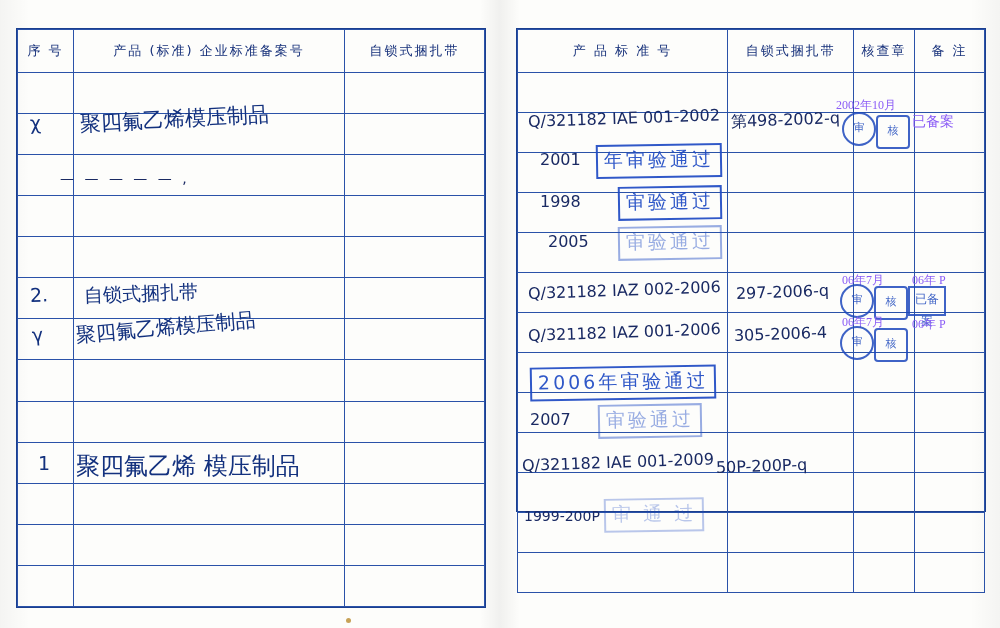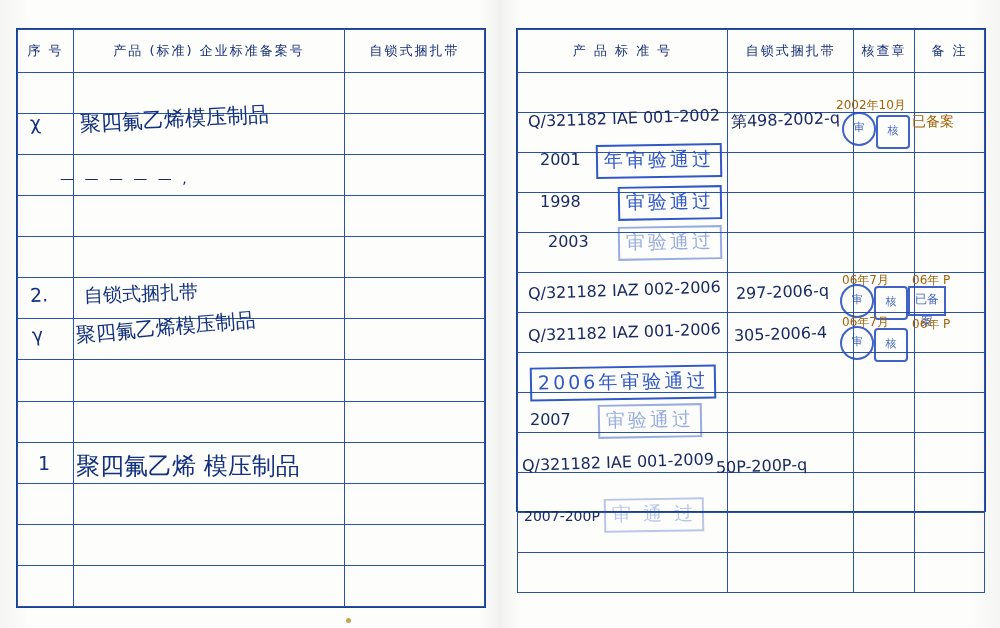--- a/index.html
+++ b/index.html
@@ -64,21 +64,21 @@
   
   .hw {
     position: absolute;
     font-family: "DejaVu Sans", sans-serif;
     color: #14224f;
     white-space: nowrap;
     transform-origin: left center;
   }
   .hw.blue   { color: #13317e; }
   .hw.ink    { color: #1a2a63; }
-  .hw.stamp  { color: #a16207; }
+  .hw.stamp  { color: #8b5cf6; font-family: Liberation Serif, serif; }
   .hw.big    { font-size: 19px; }
   .hw.mid    { font-size: 16px; }
   .hw.sm     { font-size: 14px; }
   .hw.xs     { font-size: 12px; }
   .hw.slant  { transform: rotate(-3deg); }
   .hw.slant2 { transform: rotate(-2deg); }
   .hw.slant3 { transform: rotate(-5deg); }
 
   
   .stampbox {
@@ -338,21 +338,21 @@
     <span class="seal" style="left:842px; top:112px;">审</span>
     <span class="seal" style="left:876px; top:115px; border-radius:4px;">核</span>
     <span class="hw stamp sm" style="left:912px; top:113px;">已备案</span>
 
     <span class="hw ink mid" style="left:540px; top:150px;">2001</span>
     <span class="stampbox" style="left:596px; top:144px;">年审验通过</span>
 
     <span class="hw ink mid" style="left:540px; top:192px;">1998</span>
     <span class="stampbox" style="left:618px; top:186px;">审验通过</span>
 
-    <span class="hw ink mid" style="left:548px; top:232px;">2003</span>
+    <span class="hw ink mid" style="left:548px; top:232px;">2005</span>
     <span class="stampbox faded" style="left:618px; top:226px;">审验通过</span>
 
     <span class="hw ink mid slant2" style="left:528px; top:284px;">Q/321182 IAZ 002-2006</span>
     <span class="hw ink mid slant2" style="left:736px; top:284px;">297-2006-q</span>
     <span class="hw stamp xs" style="left:842px; top:272px;">06年7月</span>
     <span class="seal" style="left:840px; top:284px;">审</span>
     <span class="seal" style="left:874px; top:286px; border-radius:4px;">核</span>
     <span class="hw stamp xs" style="left:912px; top:272px;">06年 P</span>
     <span class="seal-sq" style="left:908px; top:286px;">已备案</span>
 
@@ -364,18 +364,18 @@
     <span class="hw stamp xs" style="left:912px; top:316px;">06年 P</span>
 
     <span class="stampbox" style="left:530px; top:366px;">2006年审验通过</span>
 
     <span class="hw ink mid" style="left:530px; top:410px;">2007</span>
     <span class="stampbox faded" style="left:598px; top:404px;">审验通过</span>
 
     <span class="hw ink mid slant2" style="left:522px; top:456px;">Q/321182 IAE 001-2009</span>
     <span class="hw ink mid slant2" style="left:716px; top:458px;">50P-200P-q</span>
 
-    <span class="hw ink sm" style="left:524px; top:508px;">2007-200P</span>
+    <span class="hw ink sm" style="left:524px; top:508px;">1999-200P</span>
     <span class="stampbox faded2" style="left:604px; top:498px;">审 通 过</span>
   </div>
 
   <span class="dot" style="left:346px; top:618px;"></span>
 </div>
 
 </body></html>

